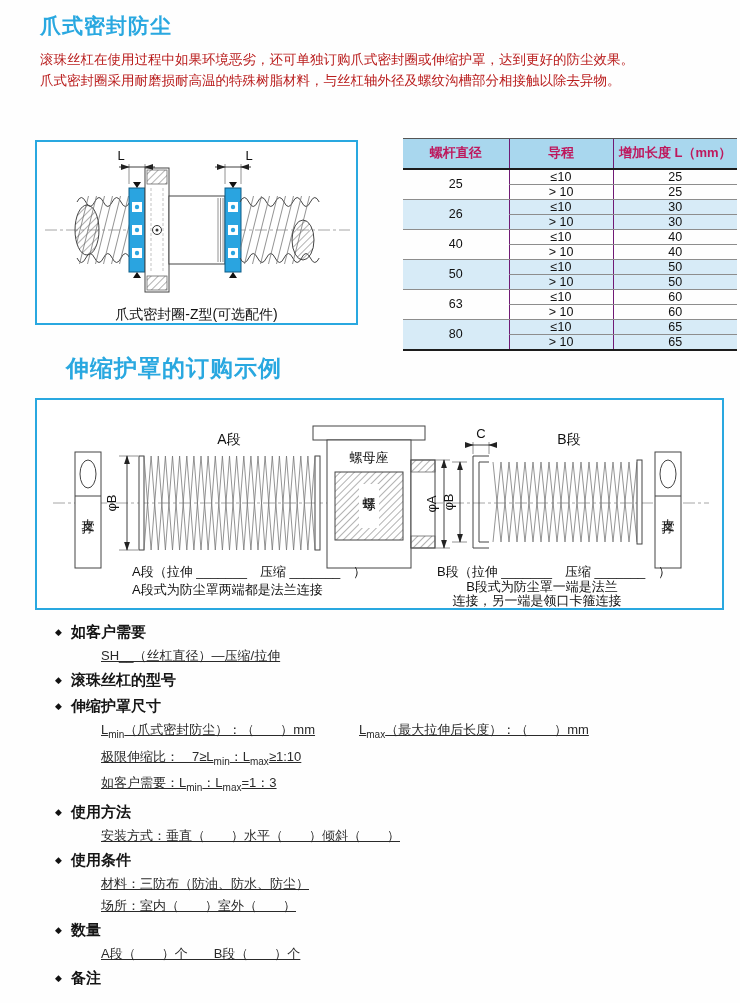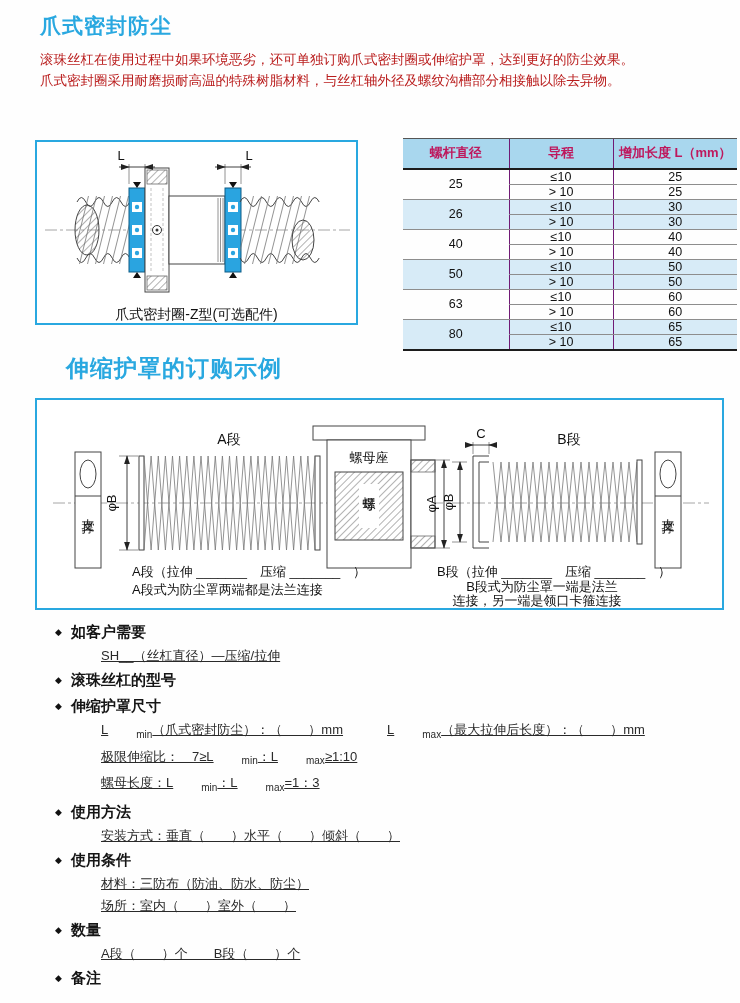--- a/index.html
+++ b/index.html
@@ -35,21 +35,21 @@
       border-bottom:1px solid #8d8d8d; }
   .bl{ border-left:1px solid #701a75; }
   .sh{ background:#d7ebf7; }
 
   
   #order{ left:55px; top:616px; width:672px; }
   .of-head{ display:flex; align-items:center; font-size:15px; font-weight:700; color:#151515;
             margin-top:6px; line-height:20px; }
   .of-head .blt{ font-size:9px; margin-right:9px; color:#111; }
   .of-line{ margin:5px 0 5px 46px; font-size:13px; color:#2a2a2a; line-height:17px;text-decoration:underline; }
-  .of-line sub{ font-size:10px;margin-left:28px; }
+  .of-line sub{ font-size:10px; }
   .h2{ margin-left:44px; }
 
   
   .ln{ stroke:#444; stroke-width:1; fill:none; }
   .fw{ fill:#fff; stroke:#444; stroke-width:1; }
   .thin{ stroke:#777; stroke-width:0.8; fill:none; }
   .cl{ stroke:#8f8f8f; stroke-width:0.8; stroke-dasharray:12 3 3 3; fill:none; }
   .dl{ stroke:#2b2b2b; stroke-width:0.9; fill:none; }
   .hid{ stroke:#9a9a9a; stroke-width:0.6; stroke-dasharray:3 2; fill:none; }
   text.t13{ font-size:13px; fill:#111; }
@@ -372,21 +372,21 @@
         <span class="blt">◆</span>
         <span>伸缩护罩尺寸</span>
       </div>
     <div class="of-line">
       <span>L</span><sub>min</sub><span>（爪式密封防尘）：（　　）mm</span><span class="h2">L</span><sub>max</sub><span>（最大拉伸后长度）：（　　）mm</span>
     </div>
     <div class="of-line">
       <span>极限伸缩比：　7≥L</span><sub>min</sub><span>：L</span><sub>max</sub><span>≥1:10</span>
     </div>
     <div class="of-line">
-      <span>螺母长度：L</span><sub>min</sub><span>：L</span><sub>max</sub><span>=1：3</span>
+      <span>如客户需要：L</span><sub>min</sub><span>：L</span><sub>max</sub><span>=1：3</span>
     </div>
   </div>
 
   <div class="of-sec">
     <div class="of-head">
         <span class="blt">◆</span>
         <span>使用方法</span>
       </div>
     <div class="of-line">安装方式：垂直（　　）水平（　　）倾斜（　　）</div>
   </div>

